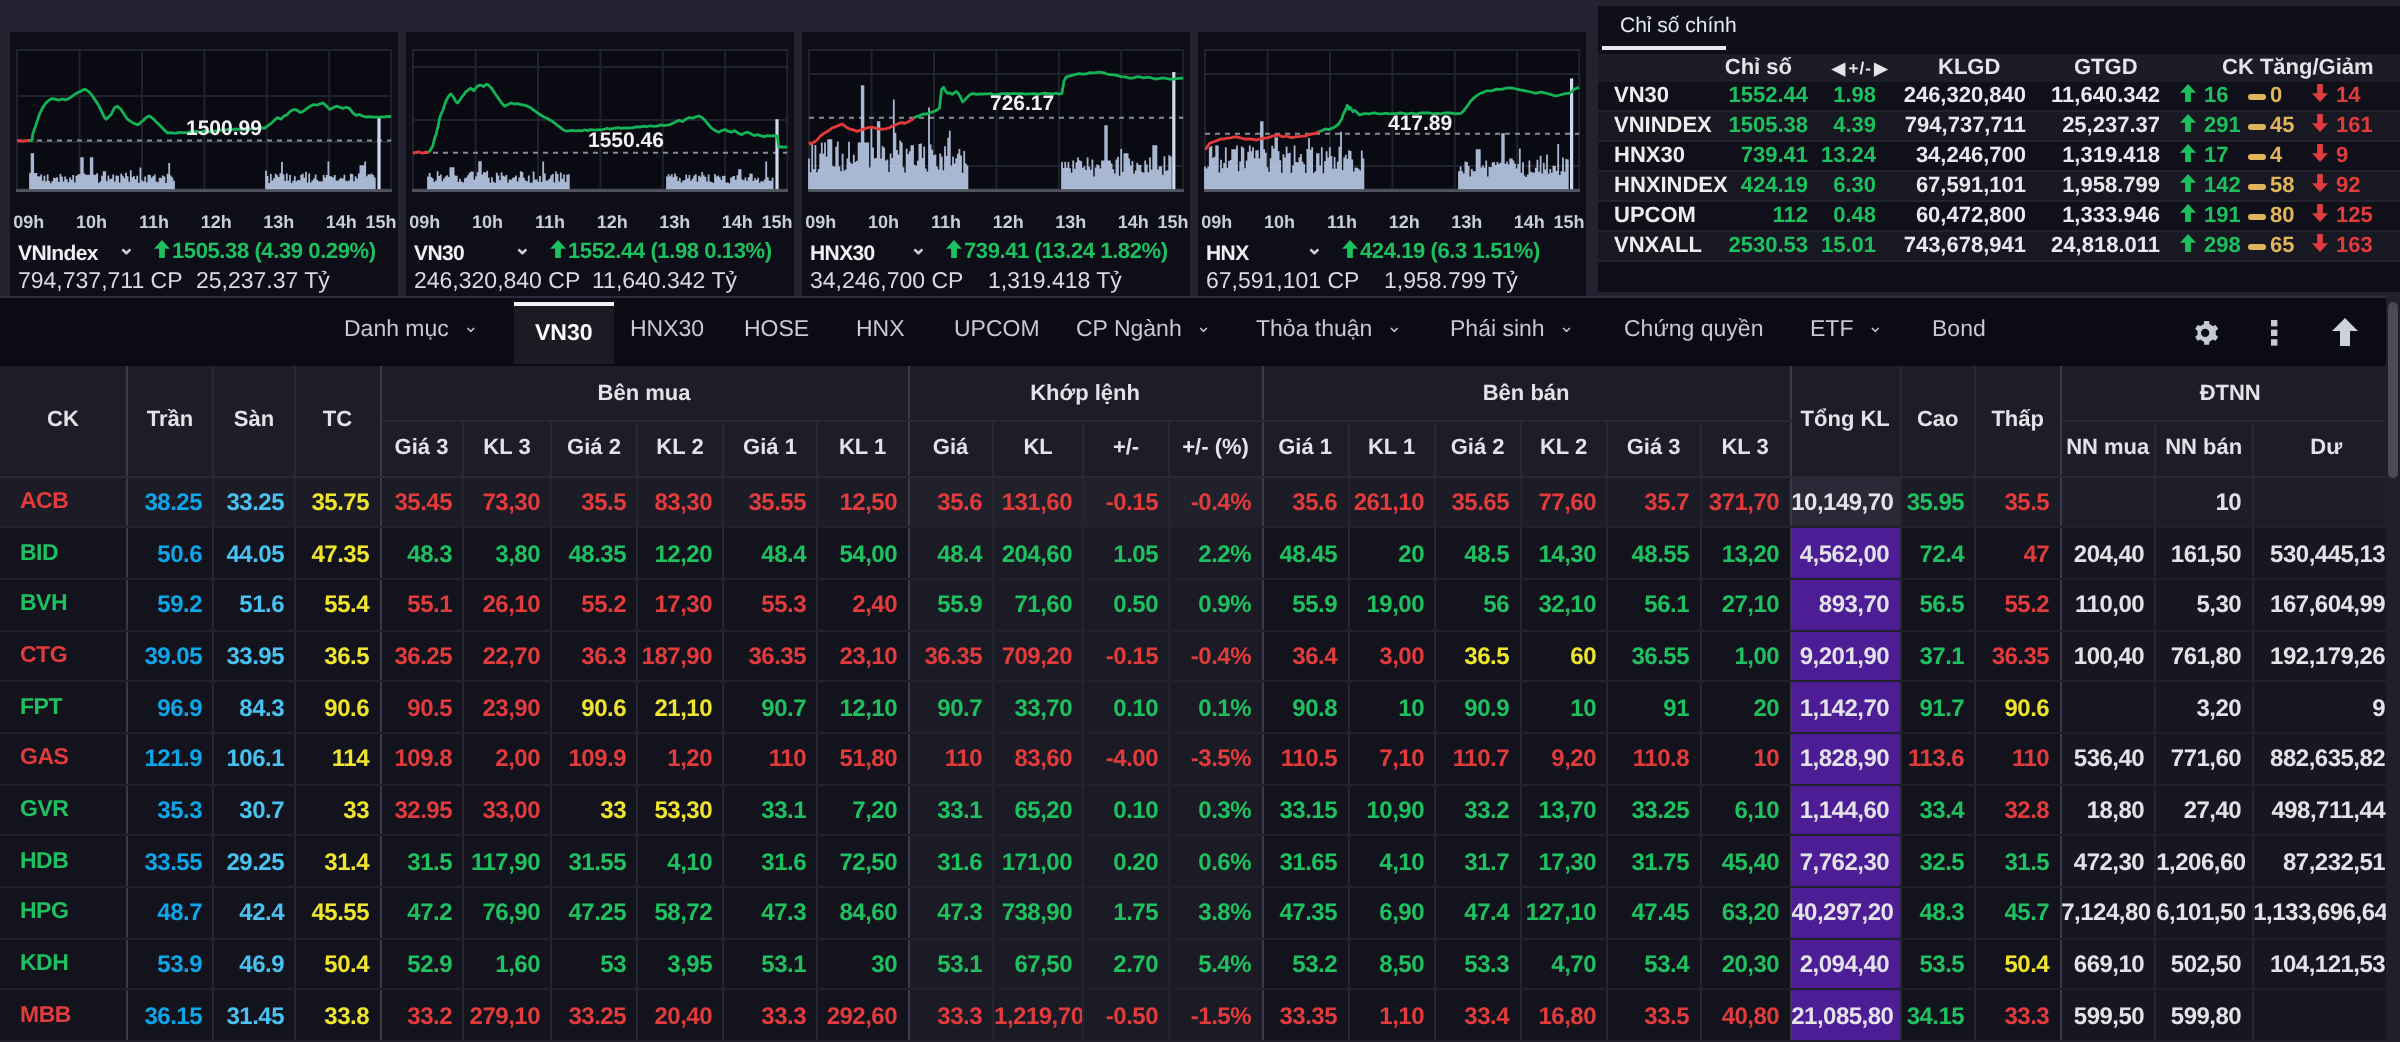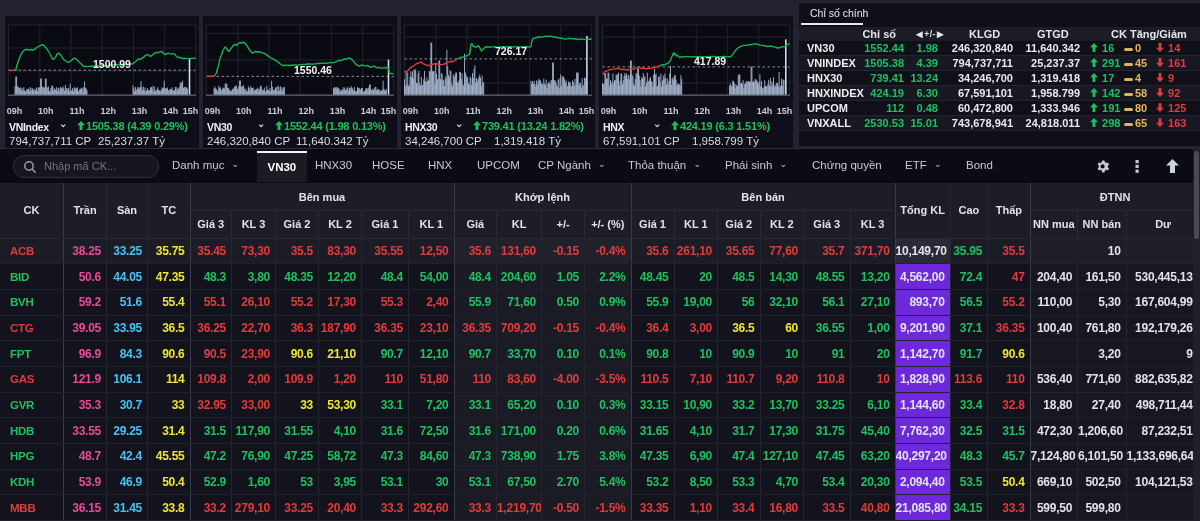--- a/index.html
+++ b/index.html
@@ -33,29 +33,29 @@
 .tab{position:absolute;top:10px;white-space:nowrap}
 .chev2{font-size:9px;position:relative;top:-2px;margin-left:4px}
 .tab.active{top:2.3px;height:30.9px;line-height:29px;padding:0 10.5px;background:#1b1b24;border-top:2.4px solid #f2f2f5;color:#fff;font-weight:bold}
 #tablewrap{position:absolute;left:0;top:183px;width:1200px;background:#15151f}
 #board{border-collapse:collapse;table-layout:fixed;width:1200px}
 #board th{background:#1d1d27;color:#e2e2e8;font-size:11px;font-weight:bold;height:27.5px;border-right:1px solid #292936;border-bottom:1px solid #292936;overflow:hidden;white-space:nowrap}
 #board td{height:25.7px;font-size:12px;font-weight:bold;letter-spacing:-0.25px;text-align:right;padding-right:5px;border-right:1px solid #25252f;border-bottom:1px solid #212129;overflow:hidden;white-space:nowrap;background:#13131d}
 #board td.ck{text-align:left;padding-left:10px;font-size:11.5px}
 #board .gb{border-right:1px solid #3a3a4a}
 #board td.klx{background:#1b1b26}
-#board td.tkl{background:#6d28d9}
+#board td.tkl{background:#4c1d95}
 #board th.tkl{}
 #board td.nn{background:#171721;padding-right:5px}
 #board td.du{padding-right:7px}
 #board tr.hover td{background:#1c1c26}
 #board tr.hover td.klx{background:#21212c}
 #board tr.hover td.tkl{background:#292937}
 #board tr.hover td.nn{background:#1e1e29}
-.r{color:#e23b3b} .g{color:#1fc05f} .y{color:#efe42e} .m{color:#ec4899} .c{color:#49c2f2} .w{color:#e2e2e8;font-weight:normal;font-size:11.5px}
+.r{color:#e23b3b} .g{color:#1fc05f} .y{color:#efe42e} .m{color:#0ea5e9} .c{color:#49c2f2} .w{color:#e2e2e8;font-weight:normal;font-size:11.5px}
 #sbar{position:absolute;left:1193px;top:148px;width:7px;height:373px;background:#20202a}
 #sthumb{position:absolute;left:1194px;top:151px;width:5px;height:88px;background:#4a4a54;border-radius:3px}
 </style></head>
 <body>
 <div id="top">
 <div class="panel" style="left:5px">
 <svg width="194" height="105" viewBox="0 0 194 105" style="position:absolute;left:0;top:0">
         <rect x="3.5" y="9" width="187.1" height="69.6" fill="#0a0a12" stroke="#20222c" stroke-width="1"></rect>
         <line x1="34.8" y1="9" x2="34.8" y2="78.6" stroke="#20222c" stroke-width="1"></line>
         <line x1="66" y1="9" x2="66" y2="78.6" stroke="#20222c" stroke-width="1"></line>
@@ -291,24 +291,20 @@
               <path d="M4.0 0 L8 4.32 L5.44 4.32 L5.44 9 L2.56 9 L2.56 4.32 L0 4.32 Z" fill="#1dc05e"></path>
             </svg> 298</span></span>
         <span class="ifl"><span class="gdash"></span><span class="gold">65</span></span>
         <span class="idn"><span class="r2"><svg width="8" height="9" viewBox="0 0 8 9" style="margin-right:1px">
               <path d="M4.0 9 L8 4.68 L5.44 4.68 L5.44 0 L2.56 0 L2.56 4.68 L0 4.68 Z" fill="#e03c3c"></path>
             </svg> 163</span></span>
 </div>
 </div>
 </div>
 <div id="nav">
-<div id="search"><svg width="14" height="14" viewBox="0 0 14 14" style="position:absolute;left:9px;top:4px">
-        <circle cx="6" cy="6" r="4.2" fill="none" stroke="#9b9ba8" stroke-width="1.5"></circle>
-        <line x1="9.2" y1="9.2" x2="12.6" y2="12.6" stroke="#9b9ba8" stroke-width="1.5"></line>
-      </svg><span>Nhập mã CK...</span></div>
 <span class="tab" style="left:172px">Danh mục <span class="chev2">⌄</span></span>
 <span class="tab active" style="left:257px;">VN30</span>
 <span class="tab" style="left:315px">HNX30</span>
 <span class="tab" style="left:372px">HOSE</span>
 <span class="tab" style="left:428px">HNX</span>
 <span class="tab" style="left:477px">UPCOM</span>
 <span class="tab" style="left:538px">CP Ngành <span class="chev2">⌄</span></span>
 <span class="tab" style="left:628px">Thỏa thuận <span class="chev2">⌄</span></span>
 <span class="tab" style="left:725px">Phái sinh <span class="chev2">⌄</span></span>
 <span class="tab" style="left:812px">Chứng quyền</span>

